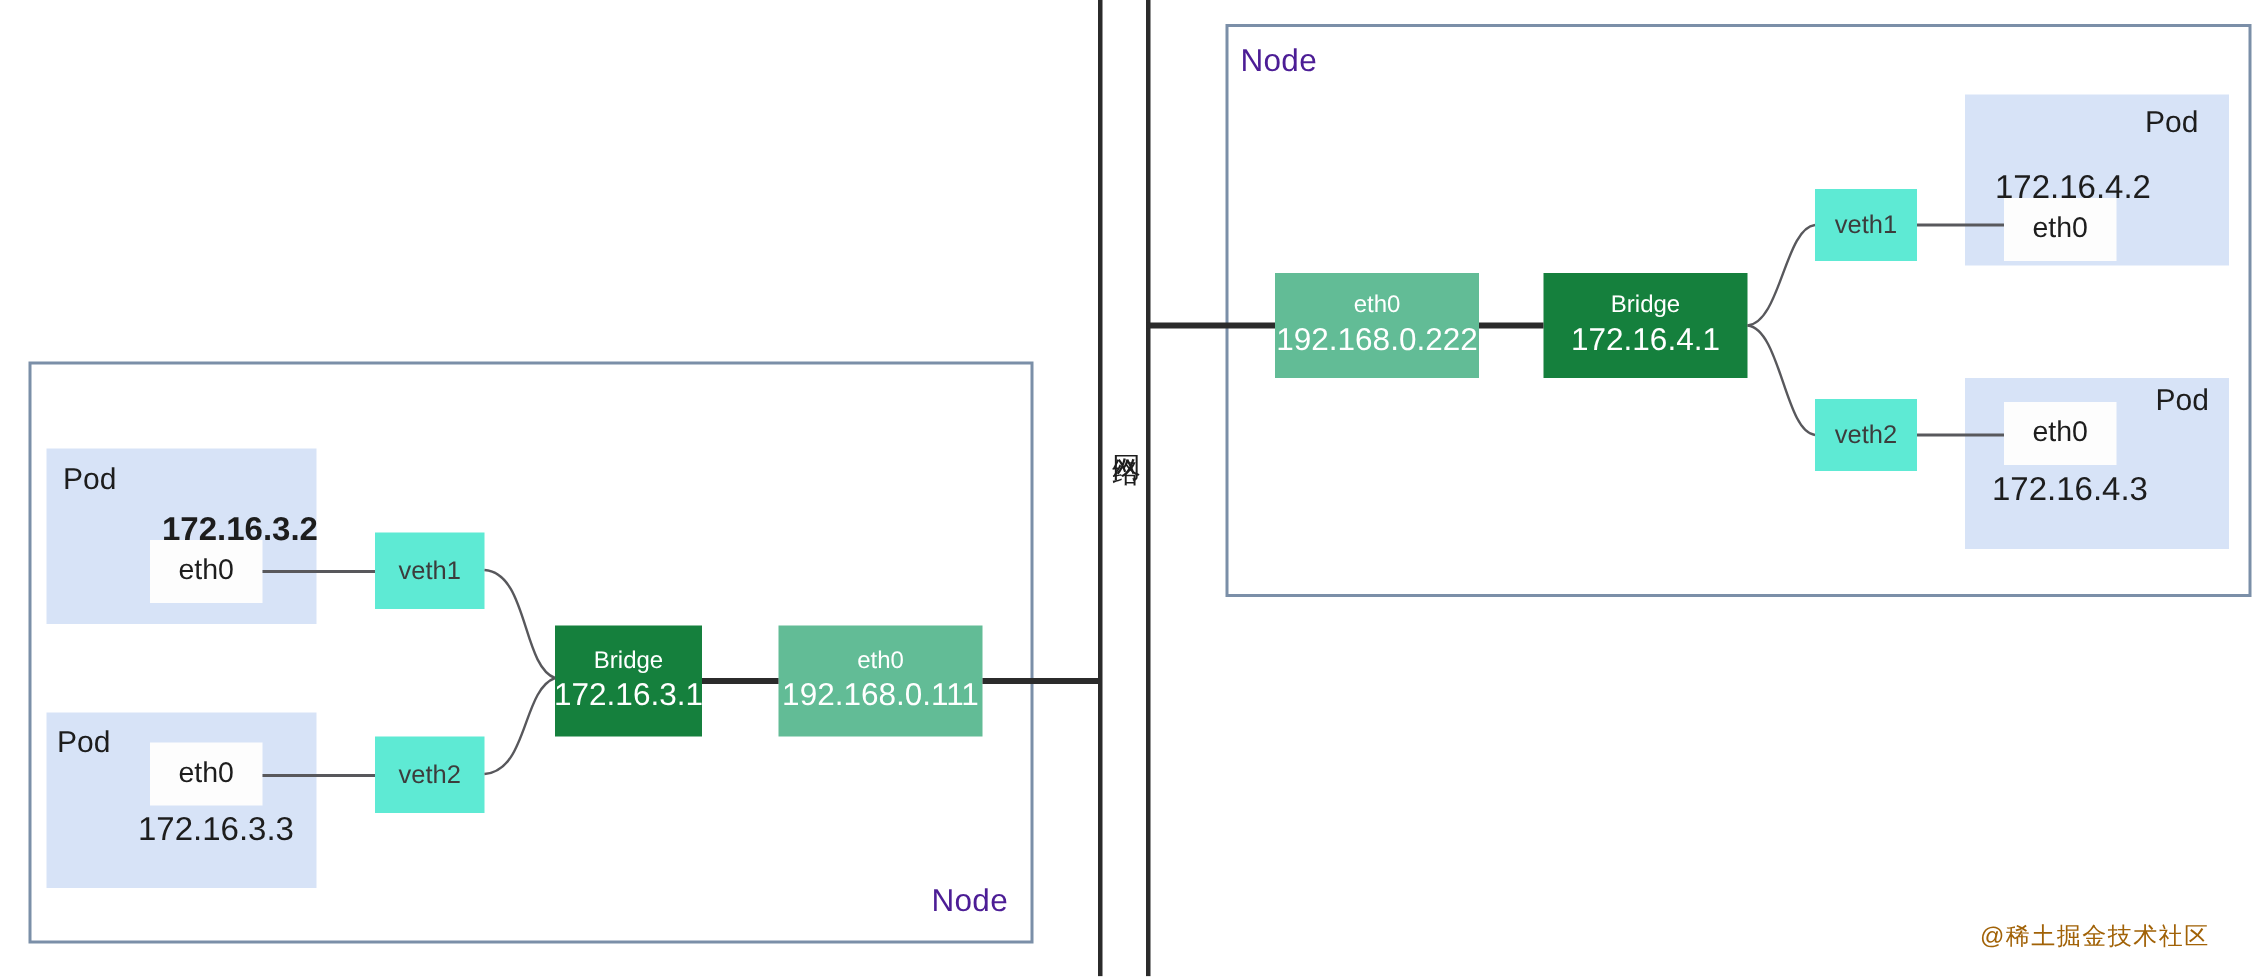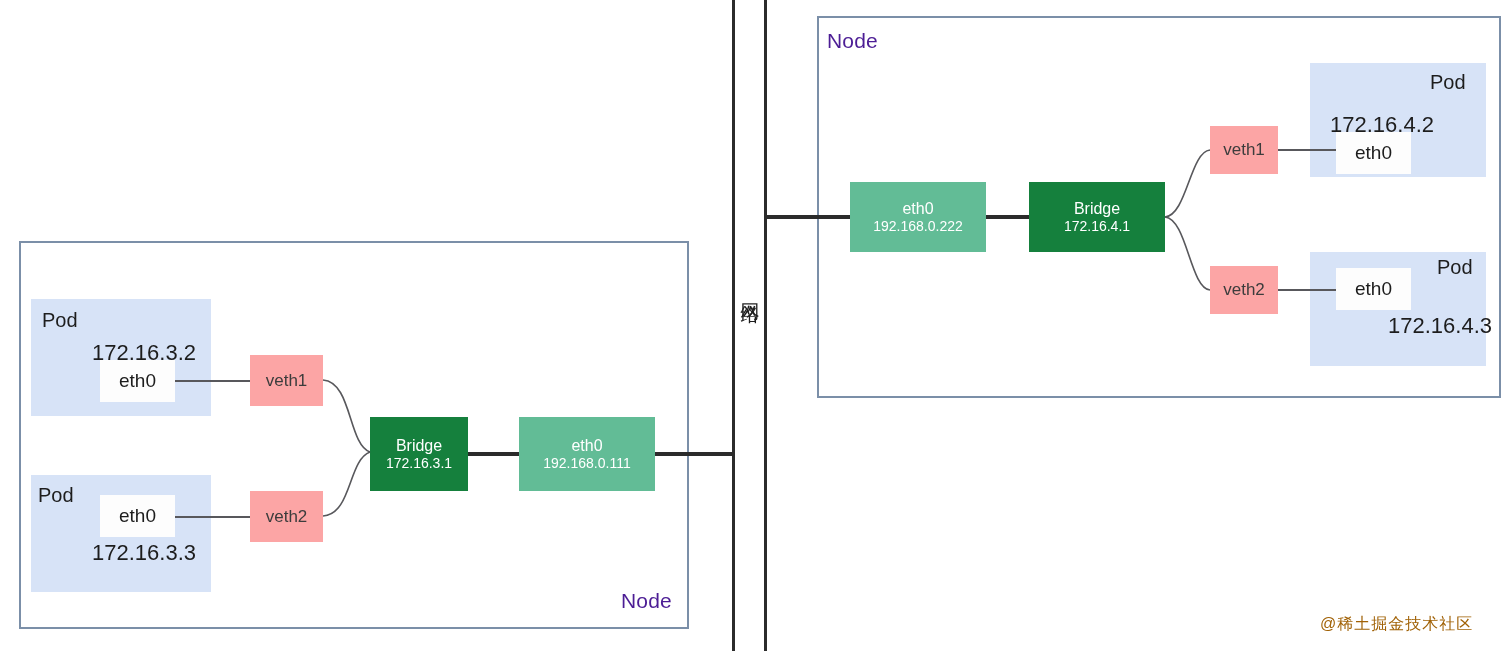--- a/index.html
+++ b/index.html
@@ -61,42 +61,42 @@
     align-items: center;
     justify-content: center;
     font-size: 19px;
     color: #1d1d1d;
     box-sizing: border-box;
   }
 
   
   .veth-chip {
     position: absolute;
-    background: #fca5a5;
+    background: #5eead4;
     display: flex;
     align-items: center;
     justify-content: center;
     font-size: 17px;
     color: #3c3c3c;
     box-sizing: border-box;
   }
 
   
   .net-chip {
     position: absolute;
     display: flex;
     flex-direction: column;
     align-items: center;
     justify-content: center;
     color: #ffffff;
     box-sizing: border-box;
     line-height: 1.22;
   }
   .net-chip .t1 { font-size: 16px; }
-  .net-chip .t2 { font-size: 14px; }
+  .net-chip .t2 { font-size: 21px; }
   .chip-bridge { background: #15803d; }
   .chip-nic    { background: #62bc96; }
 
   
   .hline {
     position: absolute;
     background: #58585c;
     height: 2px;
   }
   .hline-thick {
@@ -146,21 +146,21 @@
 
   <div class="vbar" style="left:732px; top:0px; height:651px;"></div>
   <div class="vbar" style="left:764px; top:0px; height:651px;"></div>
   <div class="network-label" style="left:737px; top:288px;">网络</div>
 
   <div class="node-box" style="left:19px; top:241px; width:670px; height:388px;"></div>
   <div class="node-label" style="left:621px; top:589px;">Node</div>
 
   <div class="pod-box" style="left:31px; top:299px; width:180px; height:117px;"></div>
   <div class="pod-label" style="left:42px; top:309px;">Pod</div>
-  <div class="pod-ip" style="left:92px; top:340px;">172.16.3.2</div>
+  <div class="pod-ip" style="left:108px; top:340px;font-weight:bold;">172.16.3.2</div>
   <div class="eth-chip" style="left:100px; top:360px; width:75px; height:42px;">eth0</div>
 
   <div class="pod-box" style="left:31px; top:475px; width:180px; height:117px;"></div>
   <div class="pod-label" style="left:38px; top:484px;">Pod</div>
   <div class="eth-chip" style="left:100px; top:495px; width:75px; height:42px;">eth0</div>
   <div class="pod-ip" style="left:92px; top:540px;">172.16.3.3</div>
 
   <div class="veth-chip" style="left:250px; top:355px; width:73px; height:51px;">veth1</div>
   <div class="veth-chip" style="left:250px; top:491px; width:73px; height:51px;">veth2</div>
 
@@ -194,21 +194,21 @@
   <div class="veth-chip" style="left:1210px; top:266px; width:68px; height:48px;">veth2</div>
 
   <div class="pod-box" style="left:1310px; top:63px; width:176px; height:114px;"></div>
   <div class="pod-label" style="left:1430px; top:71px;">Pod</div>
   <div class="pod-ip" style="left:1330px; top:112px;">172.16.4.2</div>
   <div class="eth-chip" style="left:1336px; top:132px; width:75px; height:42px;">eth0</div>
 
   <div class="pod-box" style="left:1310px; top:252px; width:176px; height:114px;"></div>
   <div class="pod-label" style="left:1437px; top:256px;">Pod</div>
   <div class="eth-chip" style="left:1336px; top:268px; width:75px; height:42px;">eth0</div>
-  <div class="pod-ip" style="left:1388px; top:313px;">172.16.4.3</div>
+  <div class="pod-ip" style="left:1328px; top:313px;">172.16.4.3</div>
 
   <div class="hline-thick" style="left:764px; top:215px; width:86px;"></div>
   <div class="hline-thick" style="left:986px; top:215px; width:43px;"></div>
   <div class="hline" style="left:1278px; top:149px; width:58px;"></div>
   <div class="hline" style="left:1278px; top:289px; width:58px;"></div>
 
   <svg class="curves" viewBox="0 0 1512 651" xmlns="http://www.w3.org/2000/svg">
 
     <path d="M323,380 C352,382 348,444 370,452" fill="none" stroke="#58585c" stroke-width="1.6"></path>
 

